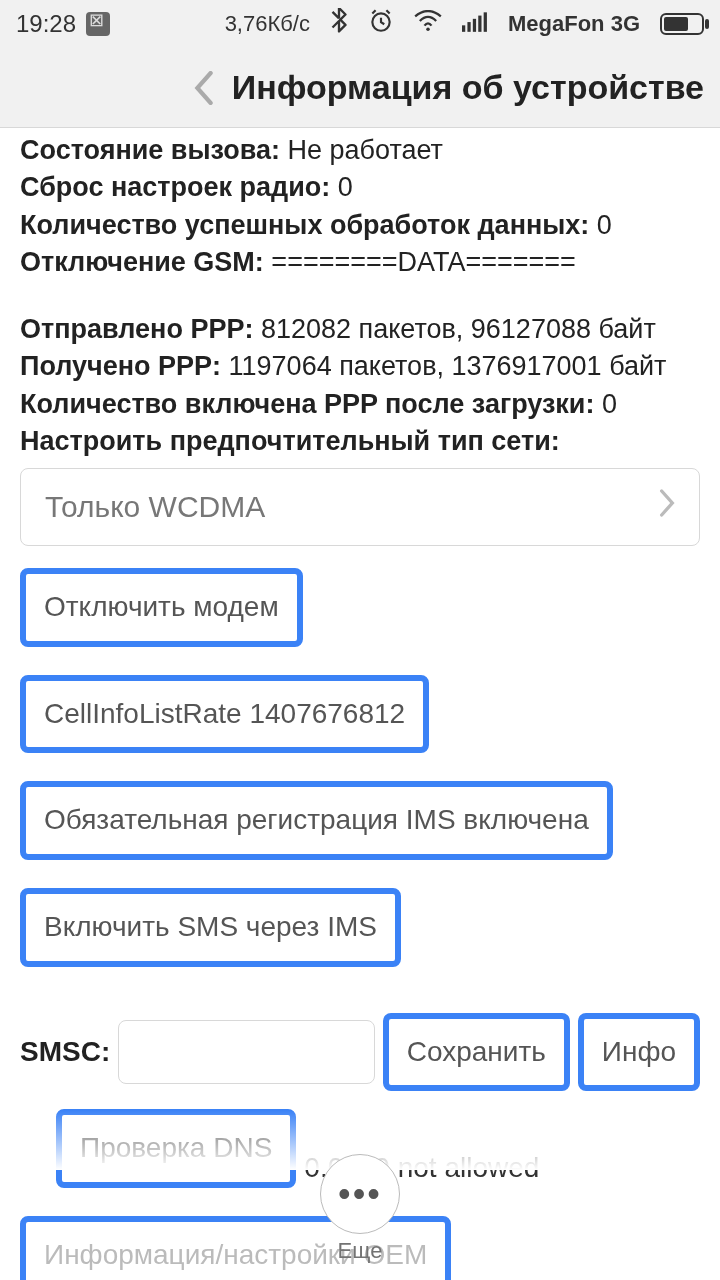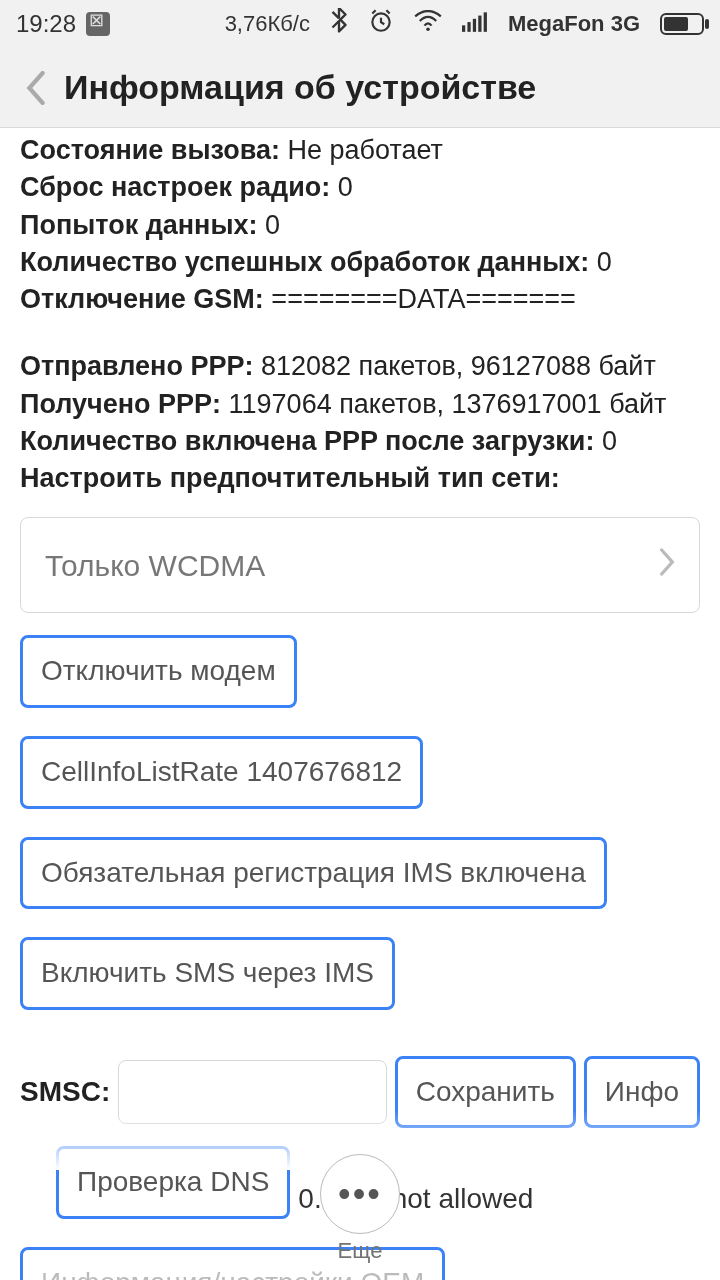--- a/index.html
+++ b/index.html
@@ -3,33 +3,33 @@
 <meta charset="utf-8">
 <style>
 * { margin: 0; padding: 0; box-sizing: border-box; }
 html, body { width: 720px; height: 1280px; overflow: hidden; font-family: -apple-system, "Helvetica Neue", Arial, sans-serif; background: #fff; }
 .status-bar { height: 48px; background: #f1f1f1; display: flex; align-items: center; justify-content: space-between; padding: 17px 16px; font-size: 24px; color: #333; }
 .status-left { display: flex; align-items: center; gap: 10px; }
 .status-right { display: flex; align-items: center; gap: 20px; font-size: 22px; }
 .battery-icon { width: 44px; height: 22px; border: 2.5px solid #333; border-radius: 6px; position: relative; display: inline-block; }
 .battery-icon::after { content: ''; position: absolute; right: -7px; top: 4px; width: 4px; height: 10px; background: #333; border-radius: 2px; }
 .battery-fill { position: absolute; left: 2px; top: 2px; bottom: 2px; width: 60%; background: #333; border-radius: 2px; }
-.header { height: 80px; background: #f1f1f1; display: flex; align-items: center; padding: 0 16px; border-bottom: 1px solid #d8d8d8; }
+.header { height: 80px; background: #f1f1f1; display: flex; align-items: center; padding: 0 16px; border-bottom: 1px solid #d8d8d8; justify-content: flex-end; }
 .back-chevron { width: 40px; height: 40px; display: flex; align-items: center; justify-content: center; margin-right: 8px; }
 .back-chevron svg { width: 20px; height: 34px; }
 .header-title { font-size: 34px; font-weight: 700; color: #222; }
 .content { padding: 4px 20px 0 20px; font-size: 27px; color: #222; line-height: 1.38; }
 .info-row { margin-bottom: 0; }
 .info-label { font-weight: 700; }
 .info-value { font-weight: 400; }
 .spacer { height: 30px; }
-.select-box { margin-top: 20px; border: 1px solid #d8d8d8; border-radius: 8px; height: 96px; display: flex; align-items: center; justify-content: space-between; padding: 13px 24px; font-size: 30px; color: #777; background: #fff; }
+.select-box { margin-top: 8px; border: 1px solid #d8d8d8; border-radius: 8px; height: 78px; display: flex; align-items: center; justify-content: space-between; padding: 13px 24px; font-size: 30px; color: #777; background: #fff; }
 .select-chevron svg { width: 16px; height: 28px; }
 .buttons-area { margin-top: 22px; display: flex; flex-wrap: wrap; gap: 14px; align-items: center; }
-.btn { border: 3px solid #3b82f6; border-radius: 8px; padding: 14px 18px; font-size: 28px; color: #555; background: #fff; }
+.btn { border: 6px solid #3b82f6; border-radius: 8px; padding: 14px 18px; font-size: 28px; color: #555; background: #fff; }
 .smsc-row { display: flex; align-items: center; gap: 8px; width: 100%; margin-top: 4px;}
 .smsc-label { font-weight: 700; font-size: 28px; }
 .smsc-input { flex: 1; border: 1px solid #d8d8d8; border-radius: 8px; height: 64px; background: #fff; }
 .dns-row { display: flex; align-items: flex-end; gap: 8px; width: 100%; margin-top: 4px; padding-left: 36px;}
 .dns-text { font-size: 28px; color: #333; }
 .fade-bottom { position: absolute; left: 0; right: 0; top: 1110px; height: 60px; background: linear-gradient(to bottom, rgba(255,255,255,0), #fff); pointer-events: none; }
 .more-area { position: absolute; bottom: 16px; left: 0; right: 0; display: flex; flex-direction: column; align-items: center; gap: 4px; }
 .more-btn { width: 80px; height: 80px; border: 1.5px solid #bbb; border-radius: 50%; display: flex; align-items: center; justify-content: center; background: #fff; }
 .dots { font-size: 36px; color: #555; letter-spacing: 2px; line-height: 1; }
 .more-label { font-size: 22px; color: #737373; }
@@ -87,21 +87,20 @@
     <svg viewBox="0 0 12 20">
         <path d="M10 1 L2 10 L10 19" stroke="#aaa" stroke-width="2.5" fill="none" stroke-linecap="round"></path>
       </svg>
   </div>
   <div class="header-title">Информация об устройстве</div>
 </div>
 
 <div class="content">
   <div class="info-row"><span class="info-label">Состояние вызова:</span><span class="info-value"> Не работает</span></div>
   <div class="info-row"><span class="info-label">Сброс настроек радио:</span><span class="info-value"> 0</span></div>
-  <div class="info-row"><span class="info-label">Попыток данных:</span><span class="info-value"> 0</span></div>
   <div class="info-row"><span class="info-label">Количество успешных обработок данных:</span><span class="info-value"> 0</span></div>
   <div class="info-row"><span class="info-label">Отключение GSM:</span><span class="info-value"> ========DATA=======</span></div>
   <div class="spacer"></div>
   <div class="info-row"><span class="info-label">Отправлено PPP:</span><span class="info-value"> 812082 пакетов, 96127088 байт</span></div>
   <div class="info-row"><span class="info-label">Получено PPP:</span><span class="info-value"> 1197064 пакетов, 1376917001 байт</span></div>
   <div class="info-row"><span class="info-label">Количество включена PPP после загрузки:</span><span class="info-value"> 0</span></div>
   <div class="info-row"><span class="info-label">Настроить предпочтительный тип сети:</span></div>
 
   <div class="select-box">
     <span>Только WCDMA</span>

